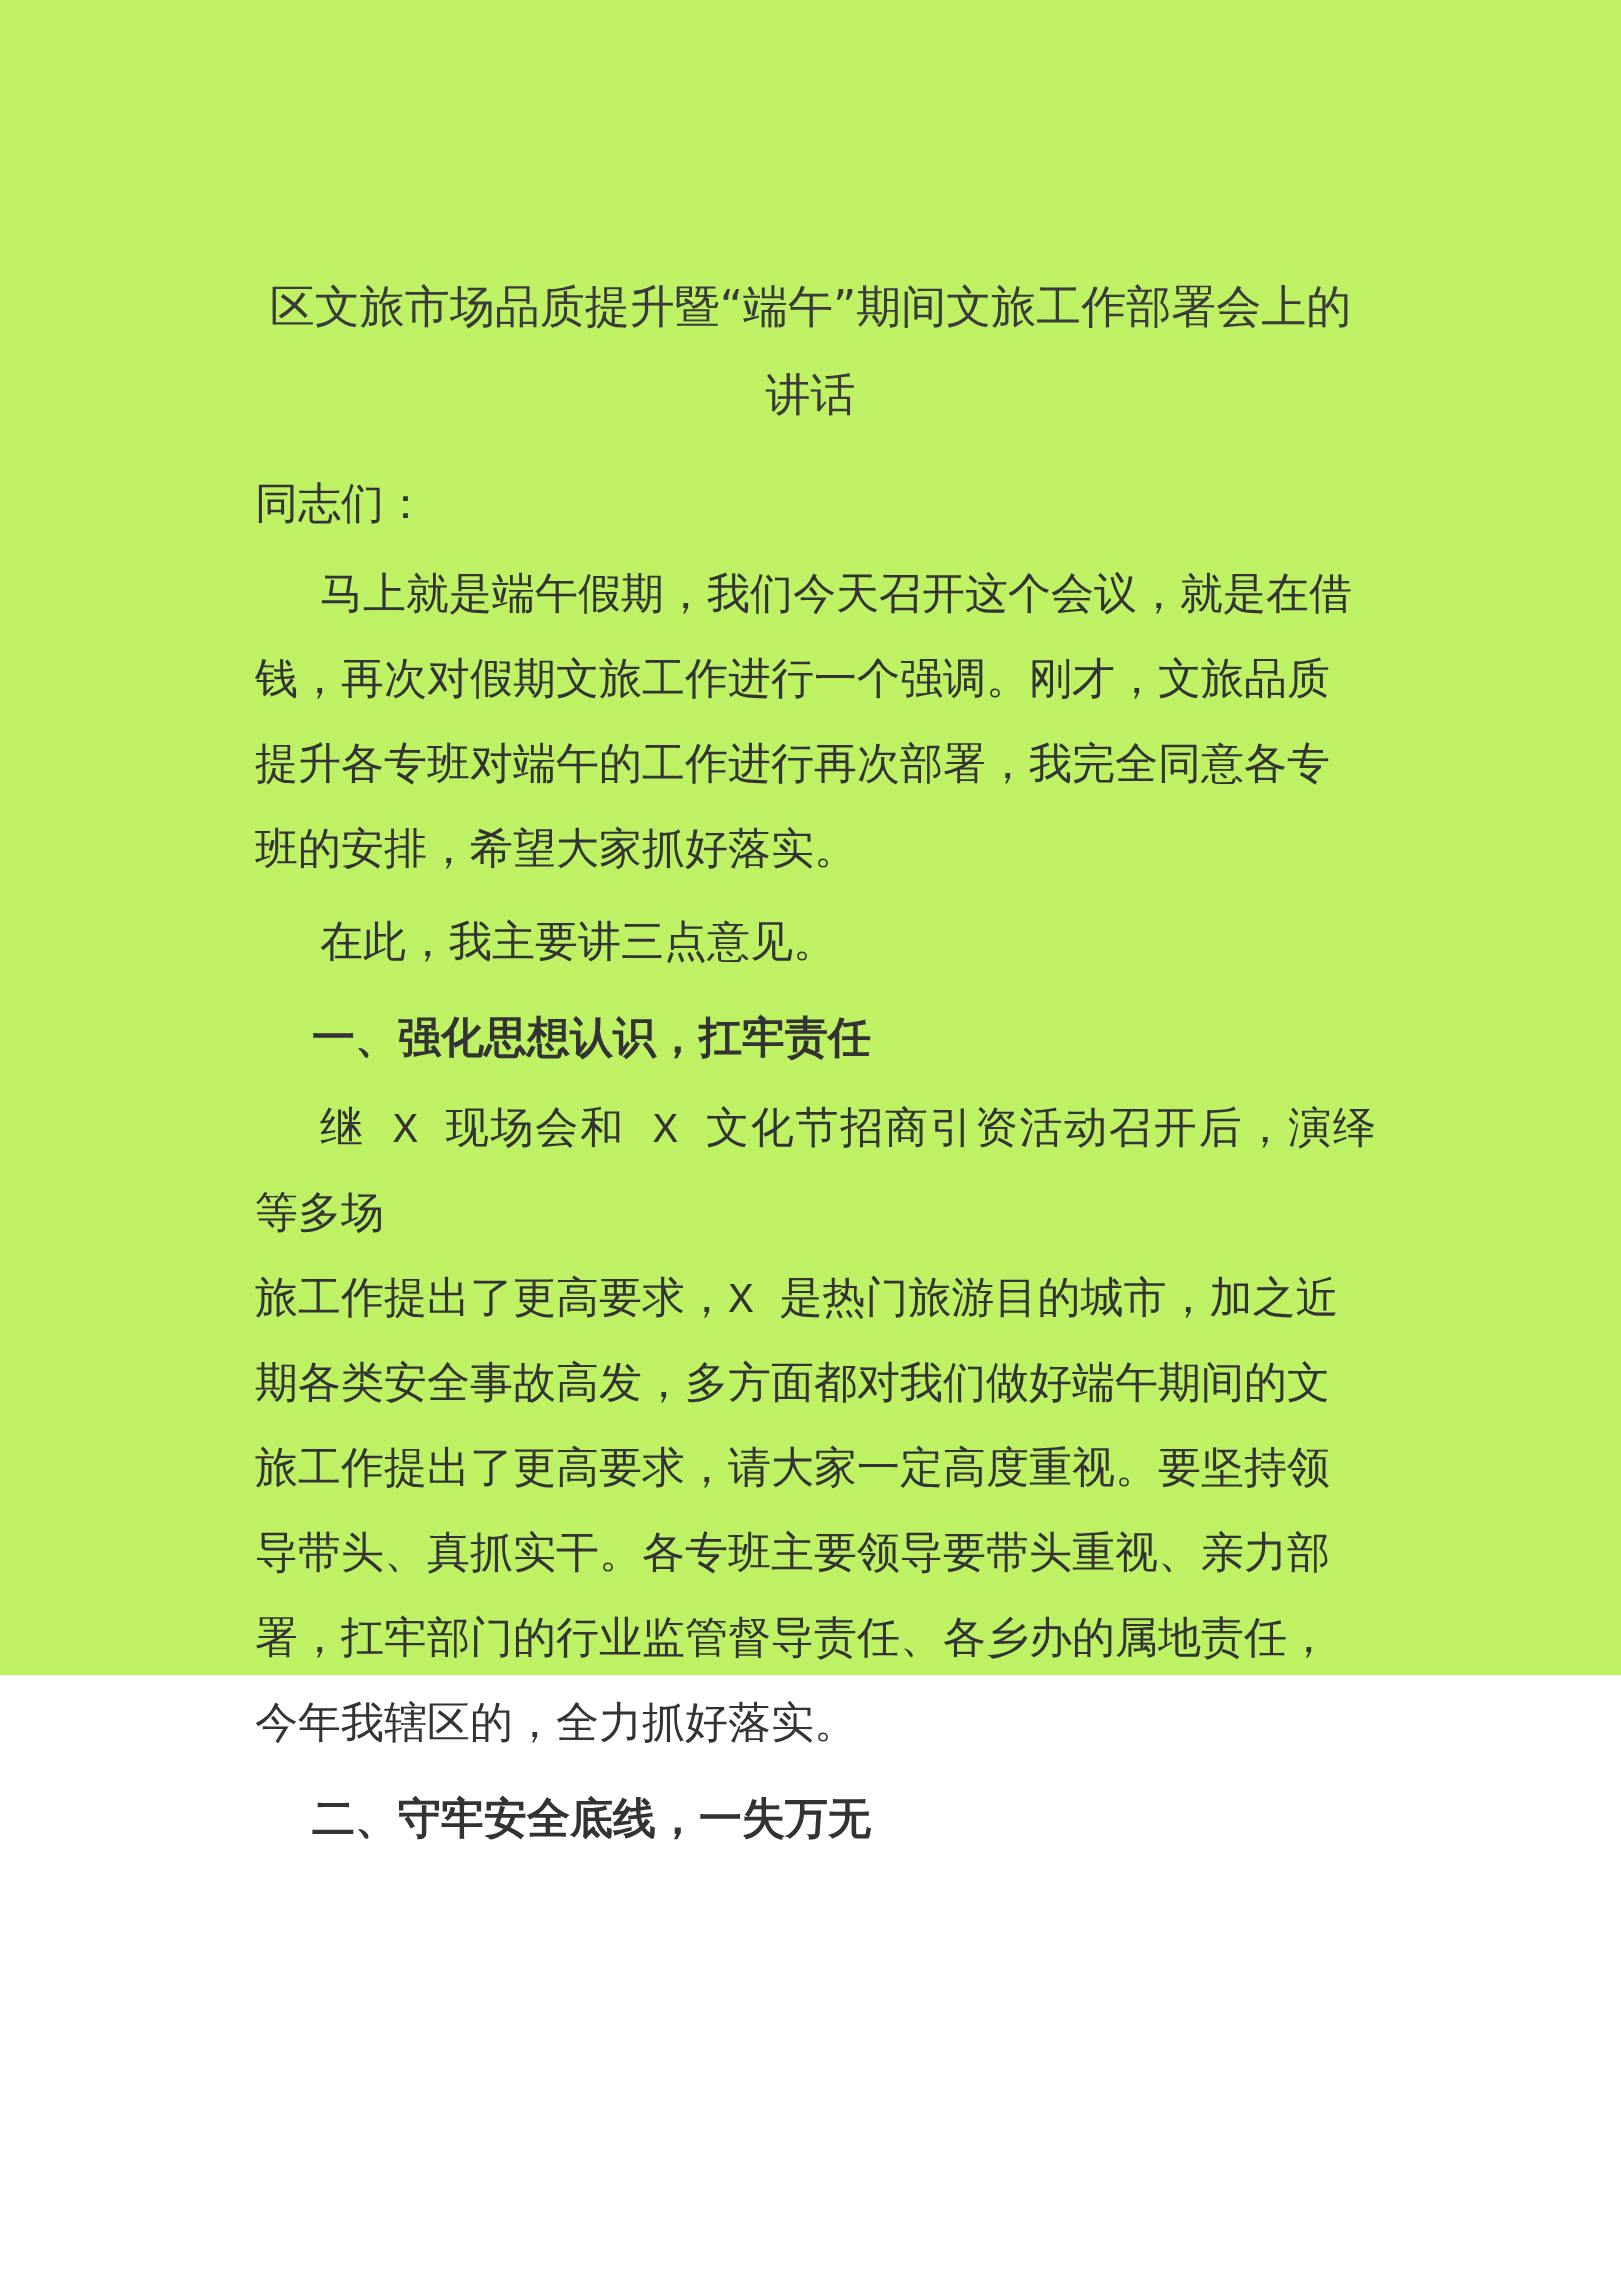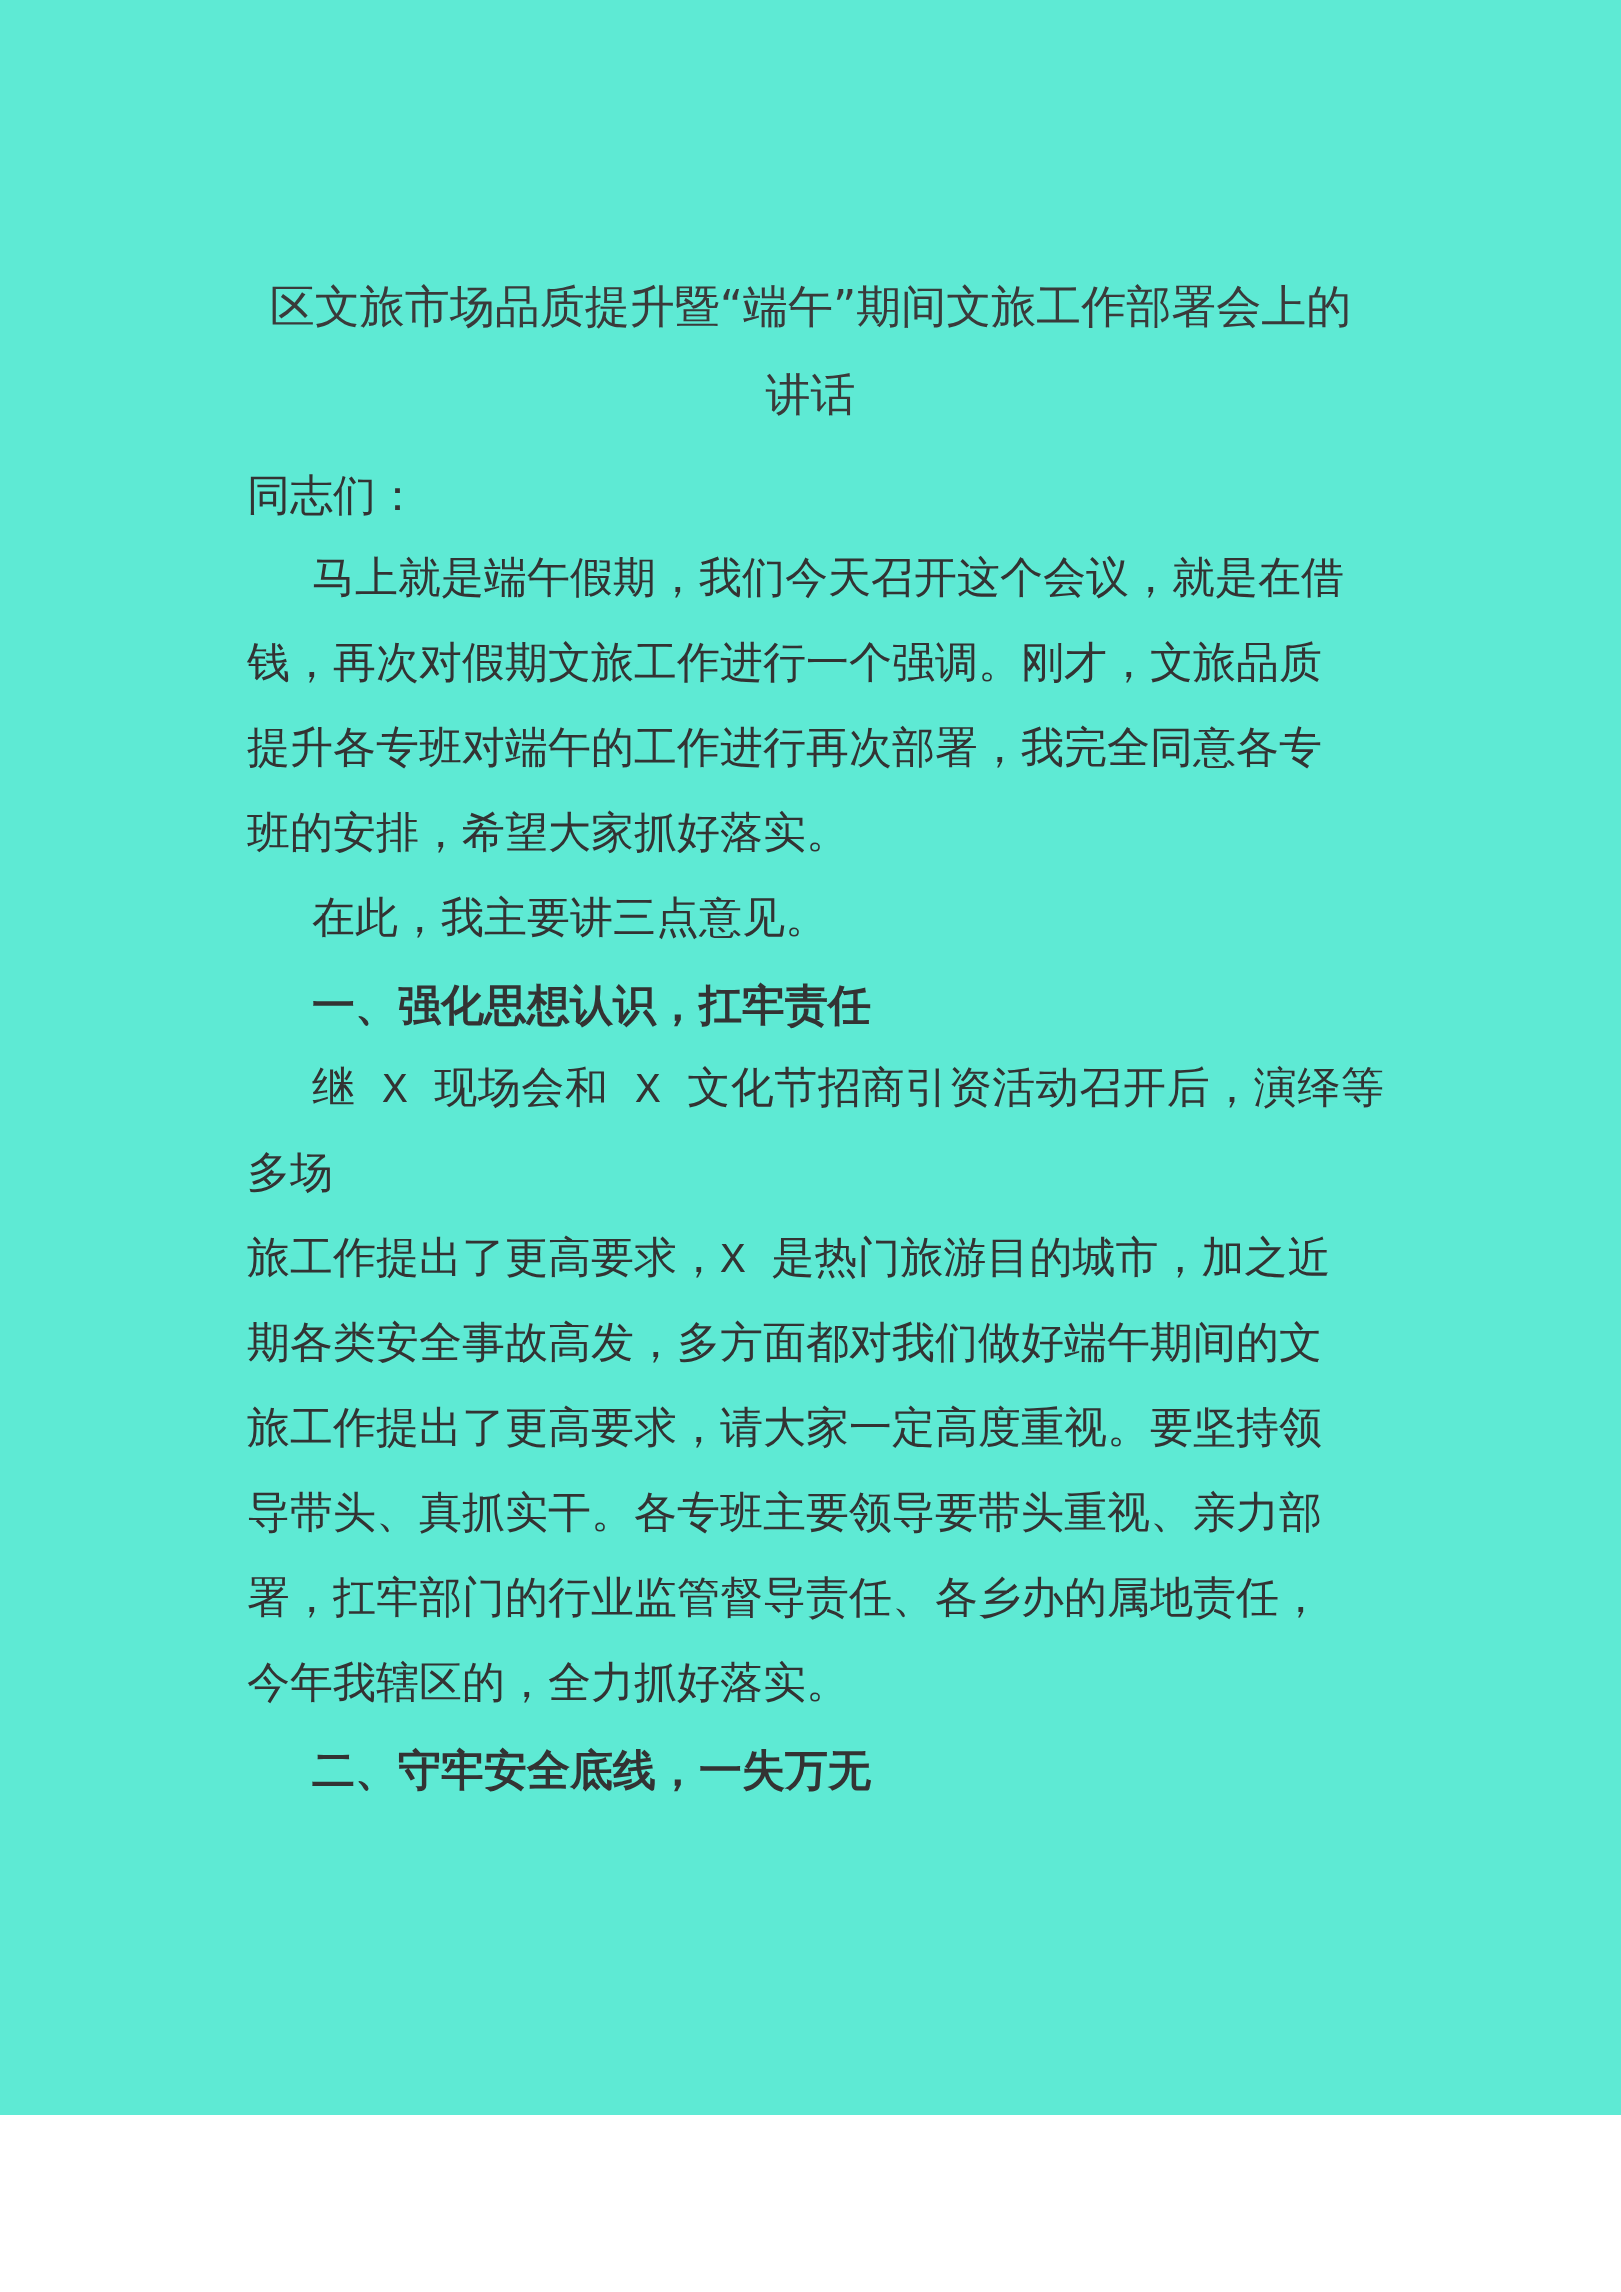--- a/index.html
+++ b/index.html
@@ -11,22 +11,22 @@
       width: 1621px;
       height: 2293px;
       position: relative;
       overflow: hidden;
     }
     .page {
       position: absolute;
       left: 0;
       top: 0;
       width: 1621px;
-      height: 2115px;
-      background: #5eead4;
+      height: 1675px;
+      background: #bef264;
       color: #333333;
     }
     .title {
       position: absolute;
       left: 235px;
       width: 1151px;
       top: 263px;
       text-align: center;
       font-family: "DejaVu Sans", sans-serif;
       font-size: 45px;
@@ -40,21 +40,21 @@
       position: absolute;
       left: 247px;
       top: 453px;
       width: 1137px;
       font-family: "DejaVu Serif", serif;
       font-size: 43px;
       line-height: 85px;
       color: #333333;
     }
     .para {
-      margin: 0;
+      margin: 8px;
       text-indent: 0;
       text-align: justify;
     }
     .para.indent {
       text-indent: 65px;
       font-family: Liberation Mono, monospace;
     }
     .heading {
       margin: 0;
       text-indent: 65px;

